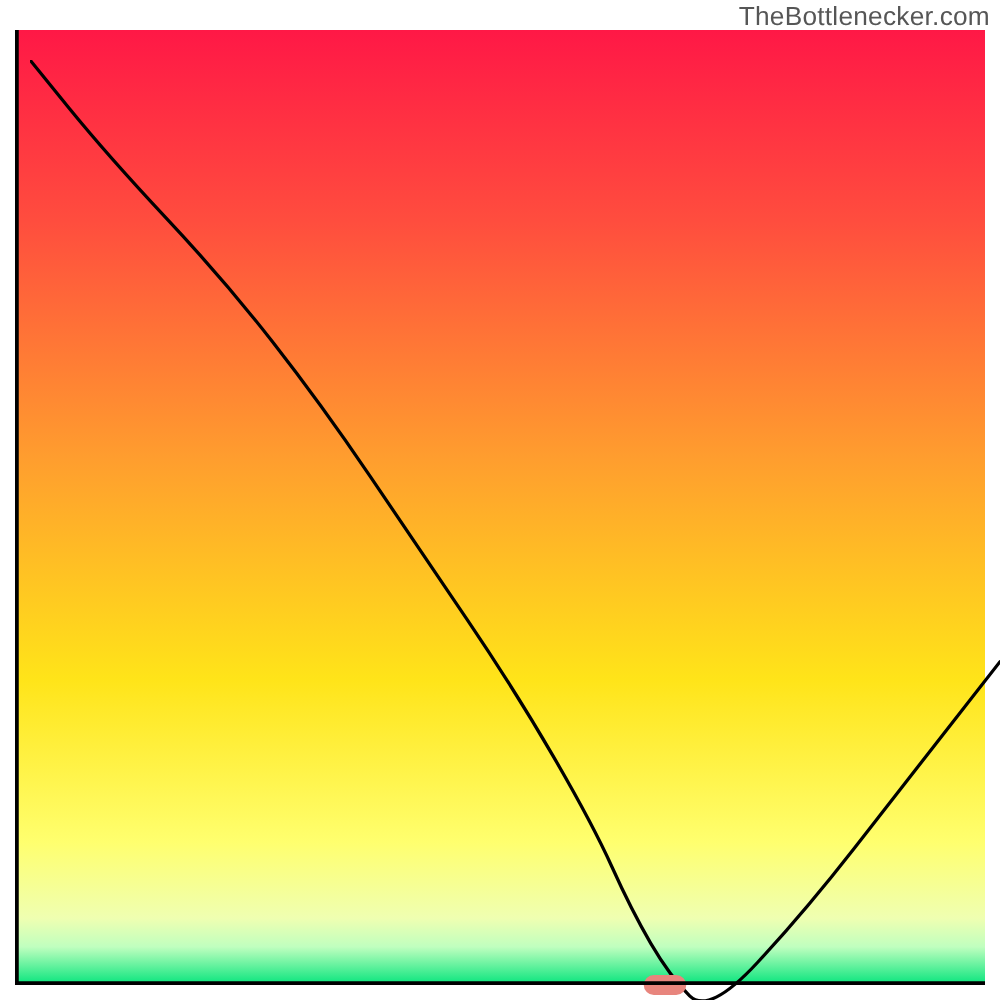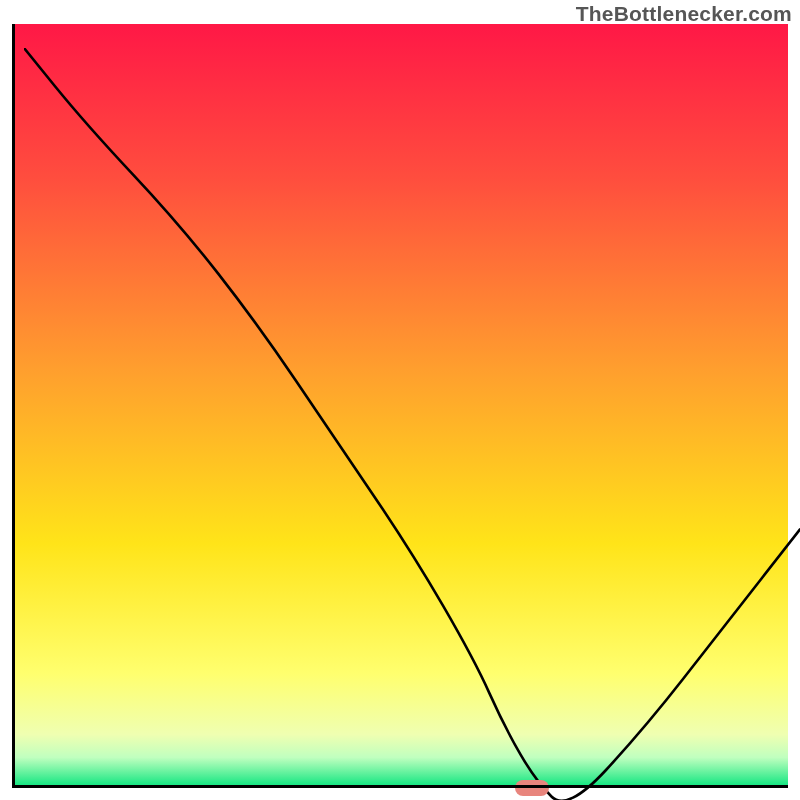--- a/index.html
+++ b/index.html
@@ -38,21 +38,21 @@
     border-left: 3px solid #000;
     border-bottom: 3px solid #000;
     box-sizing: border-box;
     pointer-events: none;
   }
   .attribution {
     position: absolute;
     top: 2px;
     right: 8px;
     font-size: 21px;
-    font-weight: 700;
+    font-weight: 400;
     color: #565656;
     letter-spacing: 0.2px;
   }
   .curve-svg {
     position: absolute;
     left: 12px;
     top: 24px;
     width: 776px;
     height: 764px;
     pointer-events: none;

